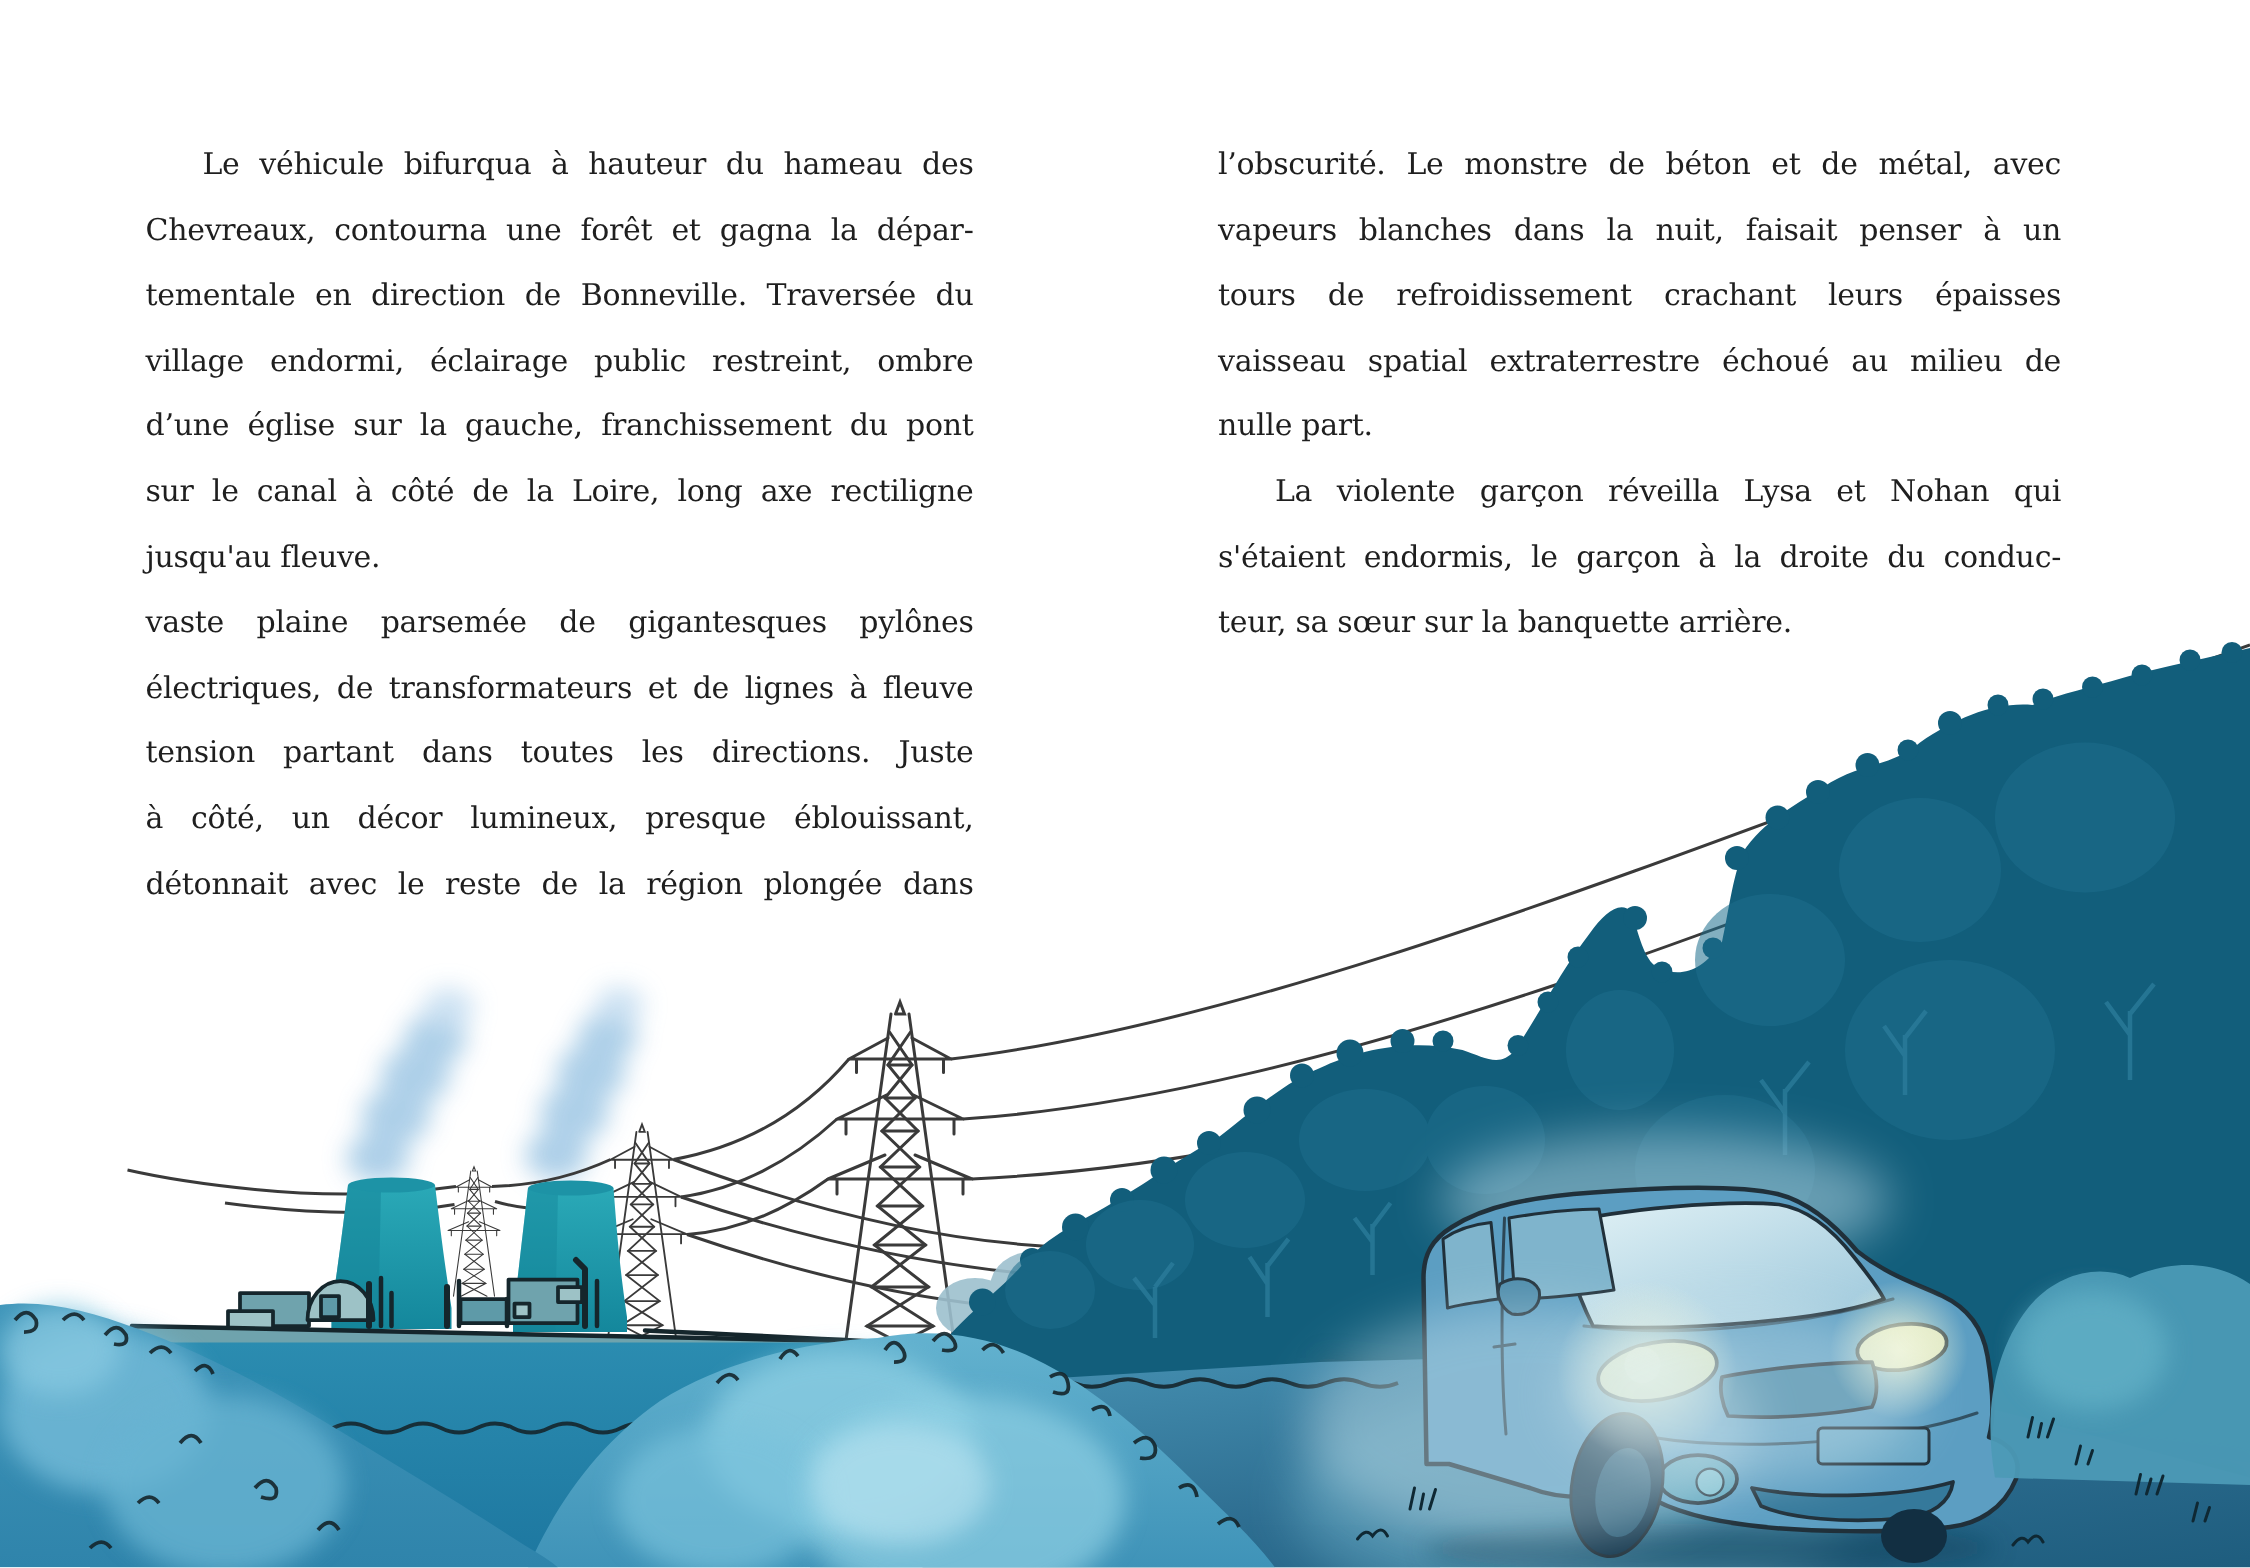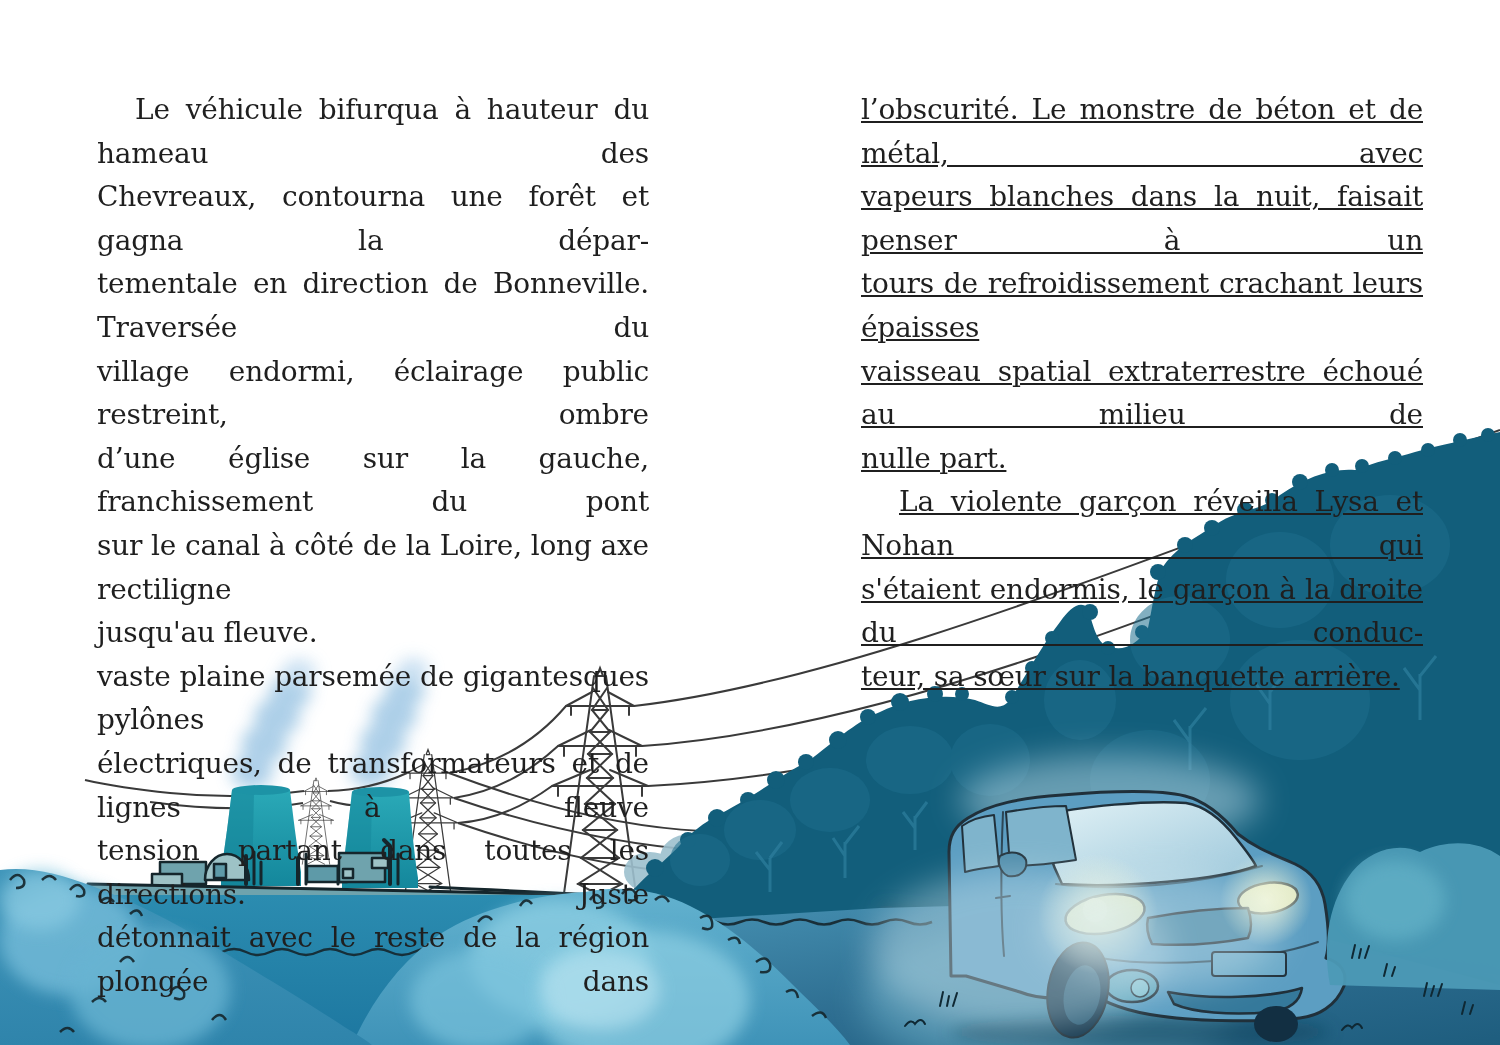--- a/index.html
+++ b/index.html
@@ -1,21 +1,21 @@
 <!DOCTYPE html>
 <html style="--steam: #a5cbe6; --steamLight: #c6def1; --tower: #22a2b2; --towerShade: #158599; --bldg: #6fa3ad; --field: #2586ac; --treeDark: #125e7b; --treeLight: #2e7f9e; --bgTree: #9dc0ce; --bushL: #4096ba; --bushC: #55a9c9; --bushChi: #8fd0e4; --road: #4a97b8; --roadDark: #1e5d7e; --car: #5c9ec2; --head: #d8e2b8; --wire: #3a3a3a; --ink: #15262c;"><head>
 <meta charset="utf-8">
 <style>
   html,body{margin:0;padding:0;background:#ffffff;}
   #page{position:relative;width:1500px;height:1045px;background:#ffffff;overflow:hidden;
         font-family:"DejaVu Serif", serif;}
-  .textcol{position:absolute;top:88px;color:#1f1f1f;font-size:28px;line-height:43.6px;
+  .textcol{position:absolute;top:88px;color:#1f1f1f;font-size:20px;line-height:43.6px;
            letter-spacing:-0.2px;z-index:3;}
   #left-col{left:97px;width:552px;}
-  #right-col{left:861px;width:562px;text-decoration:underline;}
+  #right-col{left:812px;width:562px;}
   .line{text-align:justify;text-align-last:justify;}
   .line.last{text-align:last;text-align-last:left;}
   .line.indent{text-indent:38px;}
   #art{position:absolute;left:0;top:0;z-index:1;}
   :root{
     --steam:#a5cbe6; --steamLight:#c6def1;
     --tower:#22a2b2; --towerShade:#158599; --towerRim:#1d93a6;
     --bldg:#6fa3ad; --bldgLight:#9dc2c6; --bldgTeal:#5e9aa8;
     --field:#2586ac; --fieldDark:#1d77a0;
     --treeDark:#125e7b; --treeMid:#1d6e8d; --treeLight:#2e7f9e;
@@ -36,20 +36,21 @@
       <div class="line indent">Le véhicule bifurqua à hauteur du hameau des</div>
       <div class="line">Chevreaux, contourna une forêt et gagna la dépar-</div>
       <div class="line">tementale en direction de Bonneville. Traversée du</div>
       <div class="line">village endormi, éclairage public restreint, ombre</div>
       <div class="line">d’une église sur la gauche, franchissement du pont</div>
       <div class="line">sur le canal à côté de la Loire, long axe rectiligne</div>
       <div class="line last">jusqu'au fleuve.</div>
       <div class="line">vaste plaine parsemée de gigantesques pylônes</div>
       <div class="line">électriques, de transformateurs et de lignes à fleuve</div>
       <div class="line">tension partant dans toutes les directions. Juste</div>
+      <div class="line">à côté, un décor lumineux, presque éblouissant,</div>
       <div class="line">détonnait avec le reste de la région plongée dans</div>
     </div>
   <div id="right-col" class="textcol">
       <div class="line">l’obscurité. Le monstre de béton et de métal, avec</div>
       <div class="line">vapeurs blanches dans la nuit, faisait penser à un</div>
       <div class="line">tours de refroidissement crachant leurs épaisses</div>
       <div class="line">vaisseau spatial extraterrestre échoué au milieu de</div>
       <div class="line last">nulle part.</div>
       <div class="line indent">La violente garçon réveilla Lysa et Nohan qui</div>
       <div class="line">s'étaient endormis, le garçon à la droite du conduc-</div>

